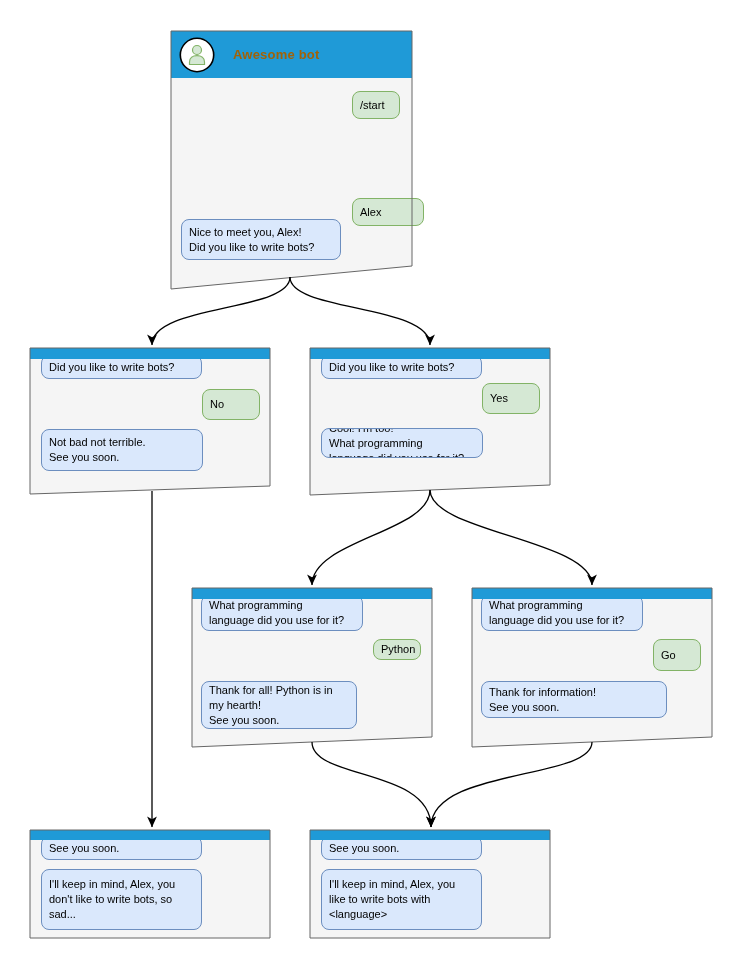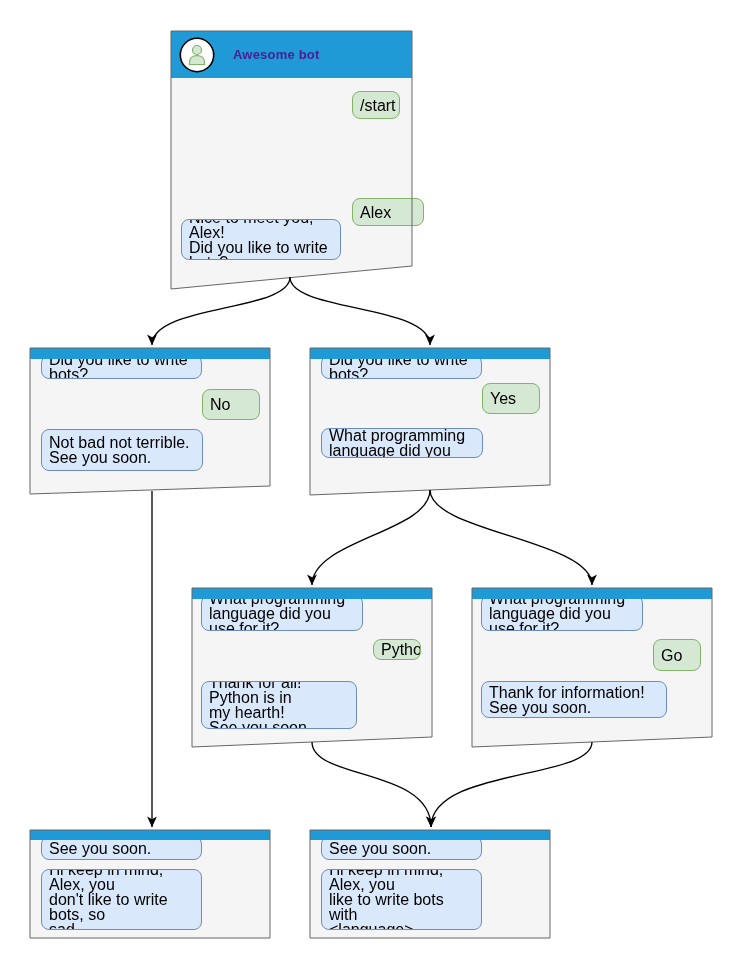--- a/index.html
+++ b/index.html
@@ -22,30 +22,30 @@
   .layer.top{z-index:2;}
   .win-fill{fill:var(--window-bg);stroke:none;}
   .win-outline{fill:none;stroke:var(--window-border);stroke-width:1;}
   .hdr{fill:var(--header-blue);stroke:none;}
   .edge{fill:none;stroke:var(--arrow);stroke-width:1.3;}
   #ah path{fill:var(--arrow);}
   .bubble{
     position:absolute;z-index:1;box-sizing:border-box;
     display:flex;align-items:center;
     padding:0 7px;border-radius:8px;border:1px solid;
-    font-size:16px;line-height:15px;color:#000;
+    font-size:11px;line-height:15px;color:#000;
     white-space:pre-line;overflow:hidden;
   }
   .bubble.bot{background:var(--bot-bubble-bg);border-color:var(--bot-bubble-border);}
   .bubble.user{background:var(--user-bubble-bg);border-color:var(--user-bubble-border);}
   .titlebar-content{
     position:absolute;z-index:3;display:flex;align-items:center;
   }
   .win-title{
-    color:#4c1d95;font-size:13px;font-weight:bold;letter-spacing:.2px;
+    color:#a16207;font-size:13px;font-weight:bold;letter-spacing:.2px;
   }
 </style>
 </head>
 <body>
 
 <div class="canvas">
 
   <svg class="layer base" viewBox="0 0 743 971">
     <polygon class="win-fill" points="171,31 412,31 412,266 171,289"></polygon>
     <polygon class="win-fill" points="30,348 270,348 270,486 30,494"></polygon>

